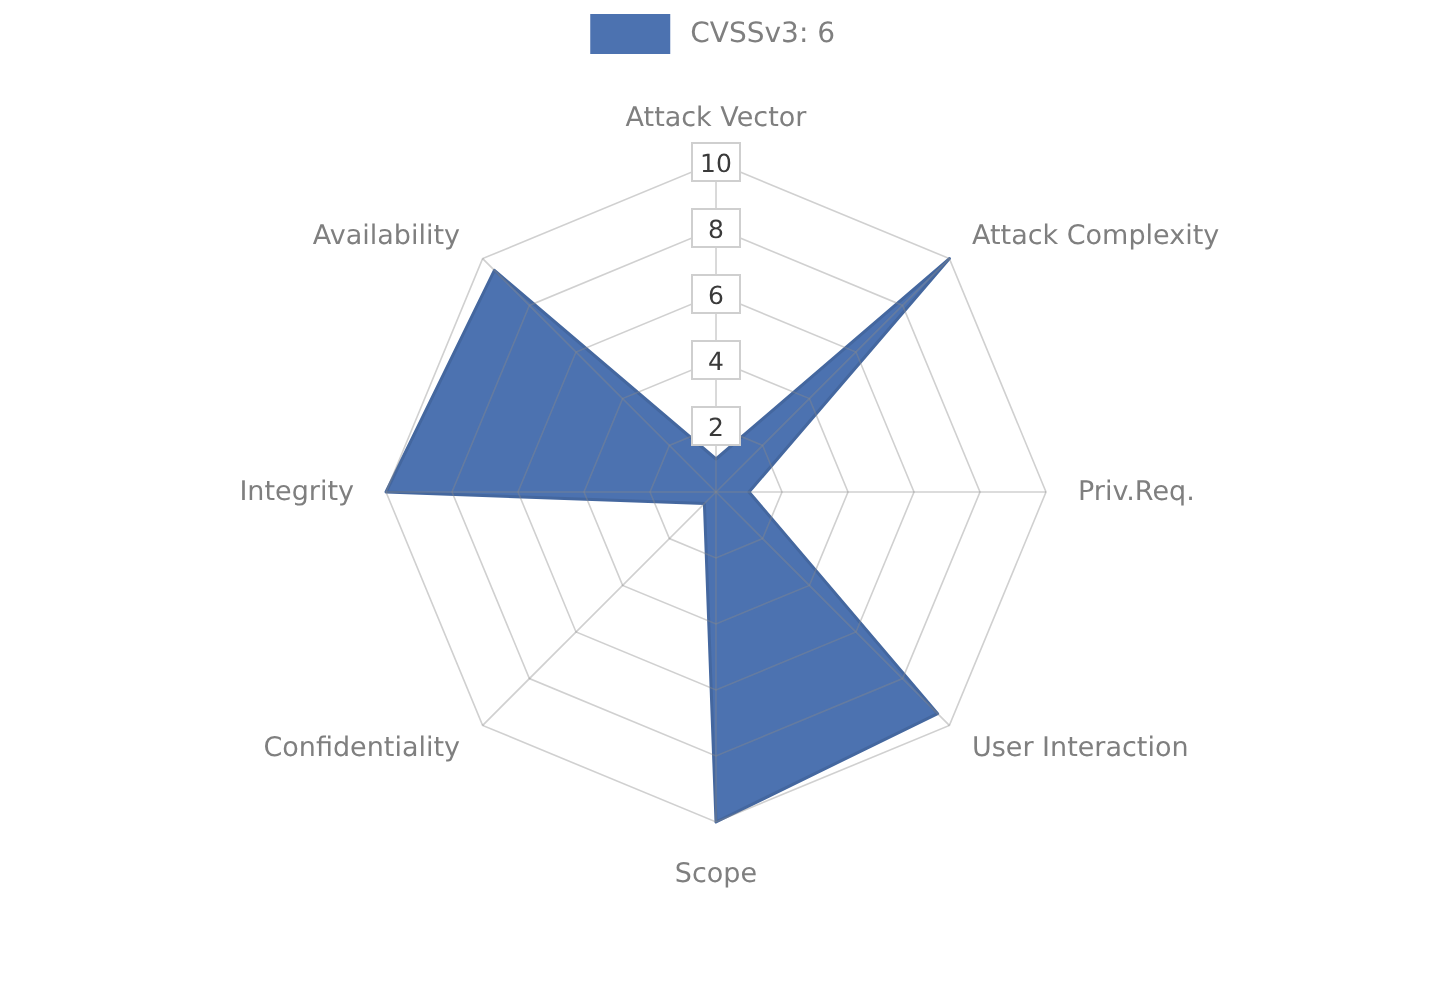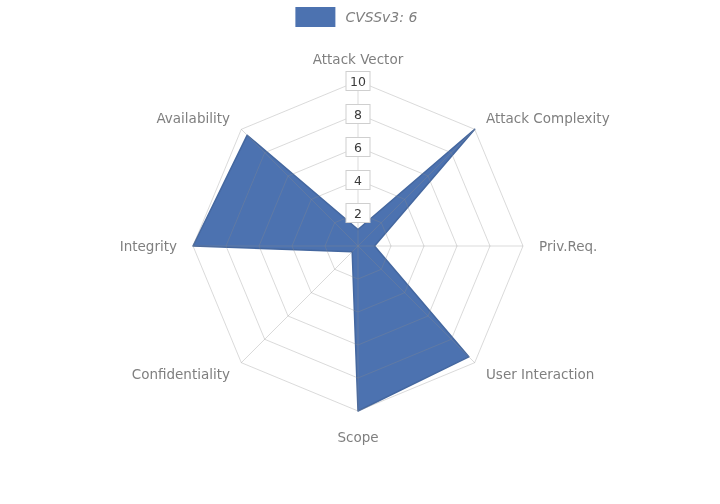--- a/index.html
+++ b/index.html
@@ -25,21 +25,20 @@
     gap: 10px;
   }
   .legend-swatch {
     display: inline-block;
     width: 40px;
     height: 20px;
   }
   .legend-label {
     font-size: 14px;
     color: #7f7f7f;
-    font-style: italic;
   }
   svg { position: absolute; top: 0; left: 0; }
 </style>
 </head>
 <body>
 
 <div class="stage">
 
   <svg id="radar-svg" width="720" height="504" viewBox="0 0 720 504">
       <polygon points="358.0,229.5 474.7,129.3 374.5,246.0 468.8,356.8 358.0,411.0 352.2,251.8 193.0,246.0 247.2,135.2" fill="#4c72b0" stroke="#44679f" stroke-width="1.5" stroke-linejoin="round"></polygon>

